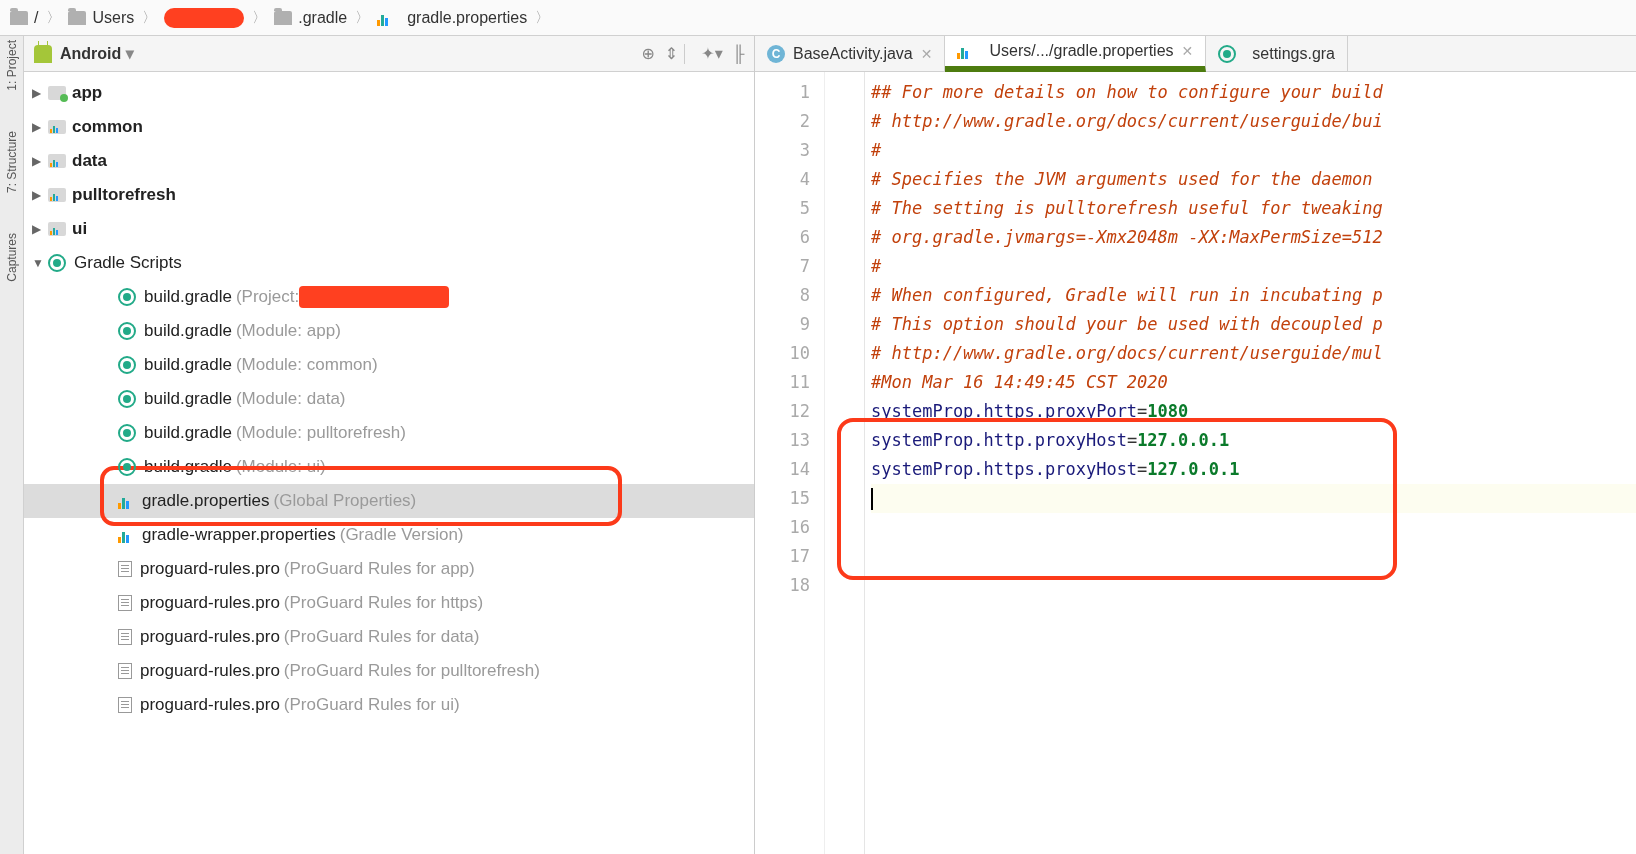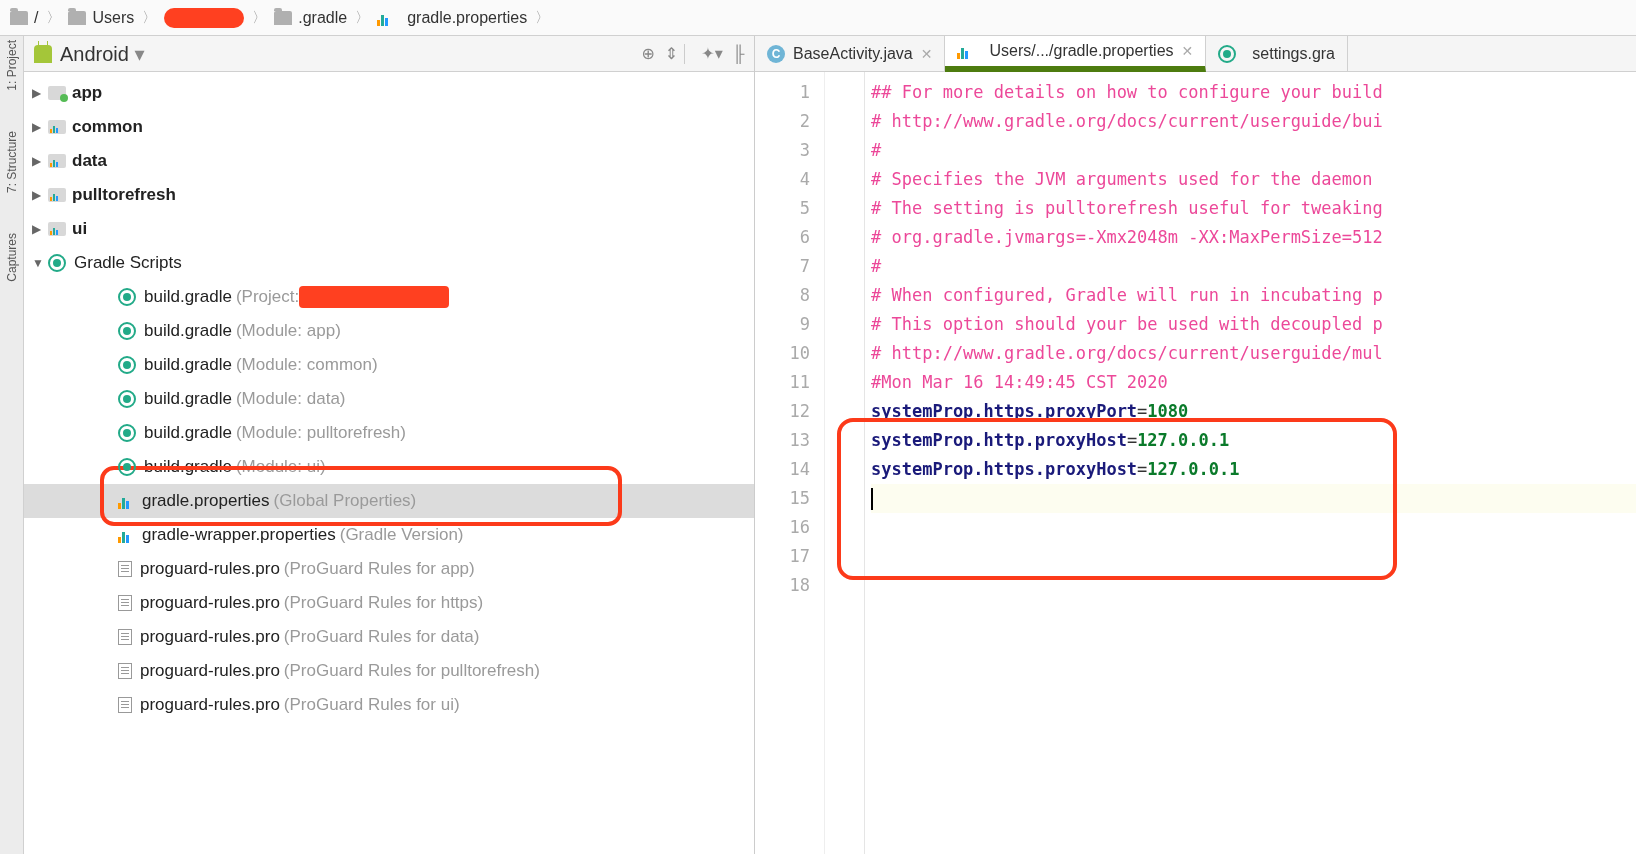--- a/index.html
+++ b/index.html
@@ -17,21 +17,21 @@
 
 .split { flex:1; display:flex; }
 .left { width: 755px; display:flex; border-right:1px solid #ccc; }
 .sidetabs { width: 24px; background:#ececec; border-right:1px solid #d0d0d0; display:flex; flex-direction:column; align-items:center; padding-top:4px; gap:40px; }
 .sidetab { writing-mode: vertical-rl; transform: rotate(180deg); font-size:12px; color:#555; display:flex; align-items:center; gap:4px; }
 .panel { flex:1; display:flex; flex-direction:column; }
 .panel-hd { height:36px; border-bottom:1px solid #d0d0d0; display:flex; align-items:center; padding:0 10px; background:#f5f5f5; }
 .android-ic { width:18px; height:18px; display:inline-block; background:#a4c639; border-radius:4px 4px 0 0; position:relative; margin-right:8px; }
 .android-ic:before, .android-ic:after { content:""; position:absolute; top:-4px; width:1px; height:5px; background:#a4c639; }
 .android-ic:before{left:4px} .android-ic:after{right:4px}
-.panel-title { font-size:20px; color:#333; flex:1; }
+.panel-title { font-size:16px; color:#333; flex:1;font-weight:bold; }
 .panel-drop { color:#888; margin-right:auto; }
 .panel-ic { color:#888; margin-left:10px; font-size:16px; cursor:pointer; }
 .divider { width:1px; height:20px; background:#ccc; margin:0 6px; }
 
 .tree { flex:1; overflow:auto; padding-top:4px; font-size:17px; }
 .node { display:flex; align-items:center; height:34px; padding-left:8px; white-space:nowrap; }
 .arrow { width:16px; color:#666; font-size:12px; }
 .ic-mod { width:18px; height:14px; background:#d8d8d8; border-radius:2px; margin-right:6px; position:relative; }
 .ic-mod .dot { position:absolute; bottom:-2px; right:-2px; width:8px; height:8px; border-radius:50%; }
 .ic-mod .bars { position:absolute; bottom:1px; left:2px; display:flex; gap:1px; align-items:flex-end; }
@@ -61,22 +61,22 @@
 .tab { display:flex; align-items:center; padding:0 12px; gap:8px; border-right:1px solid #d0d0d0; font-size:16px; color:#333; }
 .tab.active { background:#fff; border-bottom:6px solid #4d7c0f; margin-bottom:-1px; }
 .tab .close { color:#aaa; font-size:14px; }
 .ic-c { width:18px; height:18px; border-radius:50%; background:#6fb5d6; color:#fff; font-size:12px; display:flex; align-items:center; justify-content:center; font-weight:bold; }
 .editor { flex:1; display:flex; font-family: Menlo, Consolas, monospace; font-size:17px; }
 .gutter { width:70px; text-align:right; color:#aaa; padding:6px 14px 0 0; background:#fff; border-right:1px solid #eee; }
 .gutter div { height:29px; line-height:29px; }
 .margin { width:40px; border-right:1px solid #e5e5e5; }
 .code { flex:1; padding:6px 0 0 6px; position:relative; }
 .code div { height:29px; line-height:29px; white-space:pre; }
-.cm { color:#ec4899; }
-.key { color:#1a1a7a; font-weight:700; }
+.cm { color:#c2410c; font-style:italic; }
+.key { color:#1a1a7a; font-weight:400; }
 .eq { color:#333; }
 .val { color:#0a7a2a; font-weight:600; }
 .ring2 { position:absolute; border:4px solid #fc3a1a; border-radius:16px; pointer-events:none; }
 .cursor { display:inline-block; width:2px; height:22px; background:#000; vertical-align:middle; }
 .curline { background:#fdfdf0; }
 </style>
 </head>
 <body>
 
 <div class="app">

